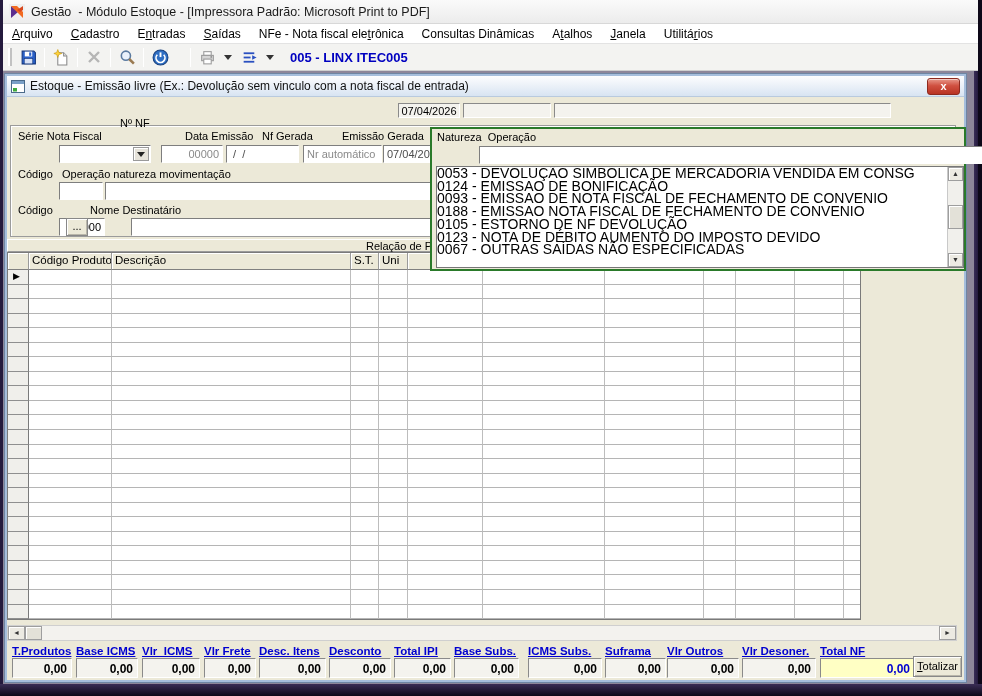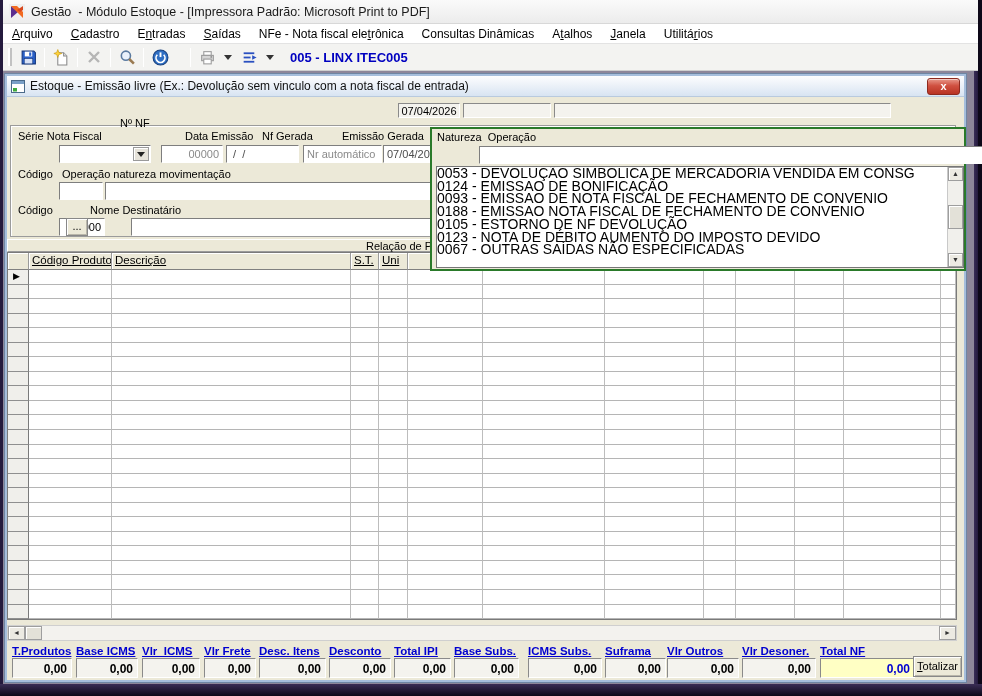--- a/index.html
+++ b/index.html
@@ -51,21 +51,21 @@
   .nat-panel { position:absolute; left:423px; top:30px; width:536px; height:144px; border:2px solid var(--natureza-border-green,#2a7a2a); background:#ece9d8; z-index:6; }
   .nat-list { position:absolute; left:4px; top:37px; width:528px; height:102px; background:#fff; border:1px solid #777; overflow:hidden; }
   .nat-list .opt { font-size:14px; line-height:12.7px; padding-left:0; white-space:nowrap; }
   .vsb { position:absolute; right:0; top:0; bottom:0; width:16px; background:#f1f0ec; border-left:1px solid #c9c9c9; }
   .sb-btn { position:absolute; left:0; width:15px; height:14px; background:#eceae2; border:1px solid #9e9e9e; box-shadow:inset 1px 1px 0 #fff; font-size:7px; color:#333; text-align:center; line-height:12px; }
   .vsb-thumb { position:absolute; left:0; top:38px; width:15px; height:24px; background:#e3e1d8; border:1px solid #9e9e9e; box-shadow:inset 1px 1px 0 #fff; }
 
   
   .rel-bar { position:absolute; left:0; top:142px; width:950px; height:13px; background:#ece9d8; border:1px solid #fff; border-right-color:#9a9a9a; border-bottom-color:#9a9a9a; z-index:1; }
   .rel-bar span { position:absolute; left:358px; top:0; font-size:11px; white-space:pre; }
-  .grid { position:absolute; left:0; top:155px; width:950px; height:368px; background:#fff; border:1px solid #7a7a7a; z-index:1; overflow:hidden;text-decoration:underline; }
+  .grid { position:absolute; left:0; top:155px; width:854px; height:368px; background:#fff; border:1px solid #7a7a7a; z-index:1; overflow:hidden; }
   .ghead { display:flex; height:17px; }
   .ghead .gh { height:17px; background:#ece9d8; border-right:1px solid #9a9a9a; border-bottom:1px solid #808080; box-shadow:inset 1px 1px 0 #fff; font-size:11.5px; padding:1px 0 0 3px; white-space:nowrap; overflow:hidden; flex:0 0 auto; }
   .grow { display:flex; height:14.55px; }
   .gcell { height:100%; border-right:1px solid #bdbdbd; border-bottom:1px solid #b5b5b5; flex:0 0 auto; }
   .gcell.ind { background:#f0efeb; border-right:1px solid #7a7a7a; border-bottom:1px solid #8f8f8f; position:relative; }
   .rowptr { position:absolute; left:5px; top:1px; font-size:9px; color:#000; }
 
   
   .hsb { position:absolute; left:0; top:528px; width:950px; height:16px; background:#f3f2ee; border:1px solid #cfcfcf; }
   .hsb .sbh { position:absolute; top:0; width:17px; height:14px; background:#eceae2; border:1px solid #9e9e9e; box-shadow:inset 1px 1px 0 #fff; font-size:7px; color:#333; text-align:center; line-height:12px; }

